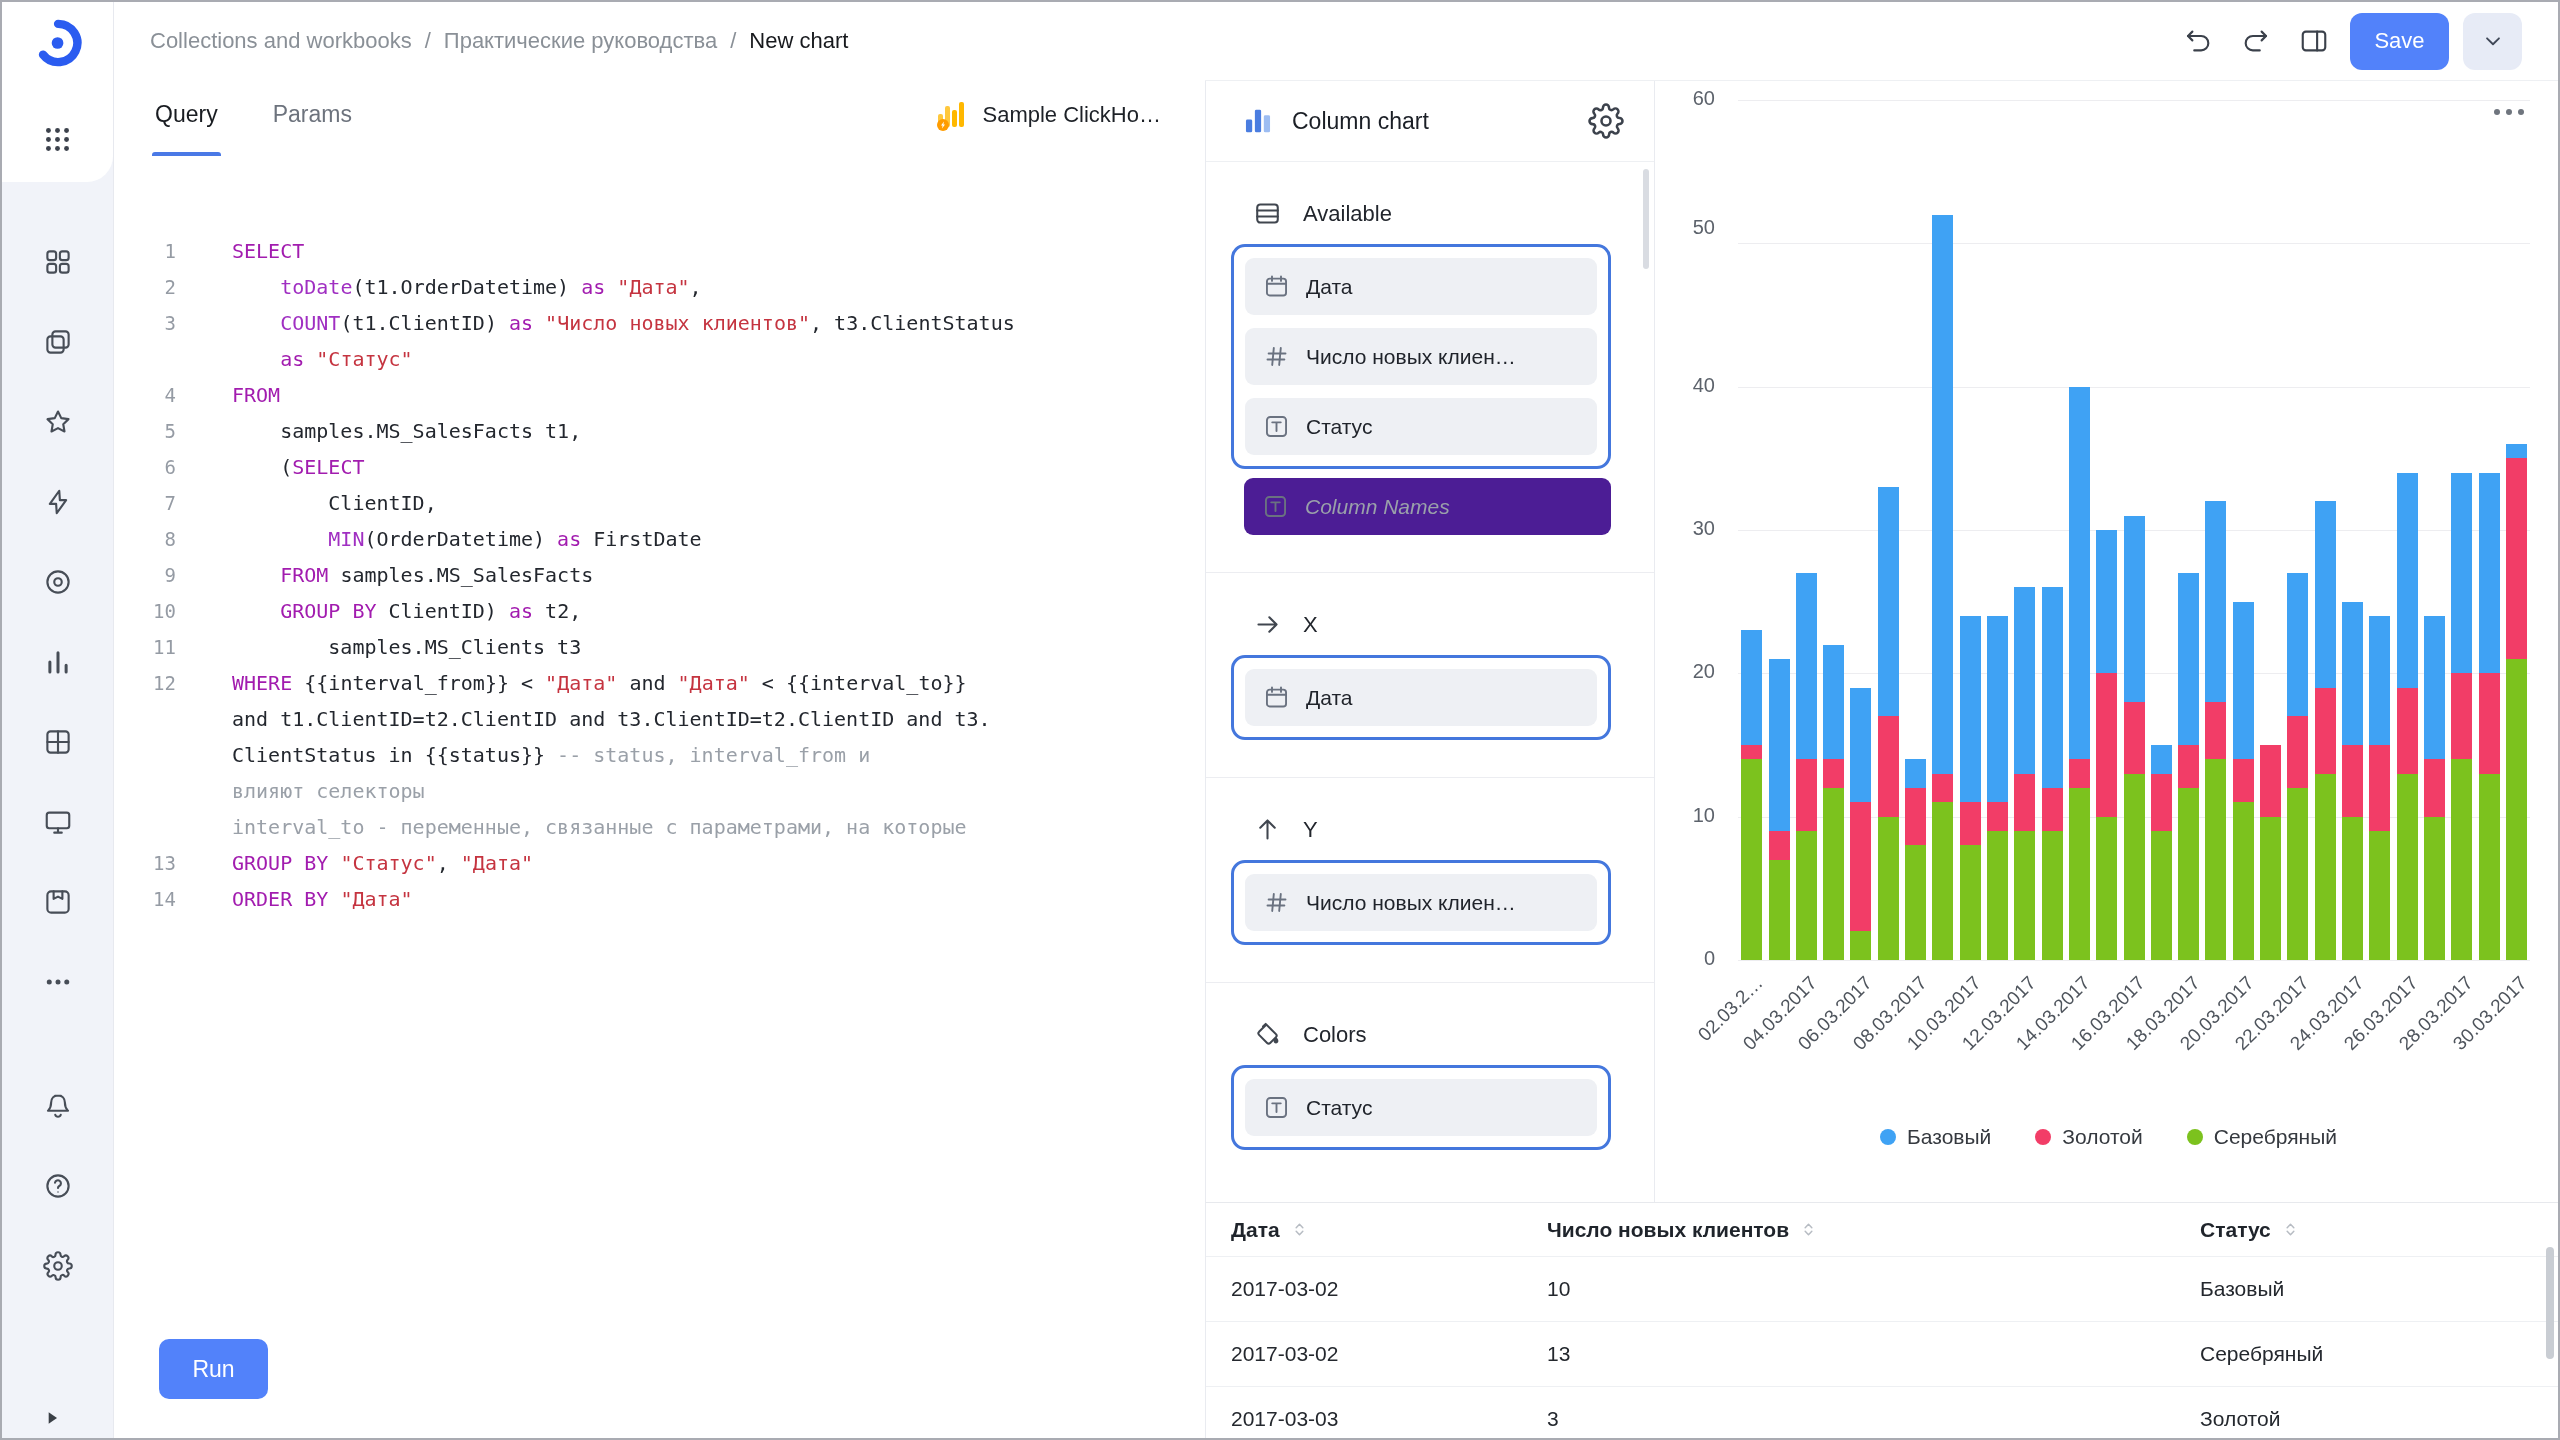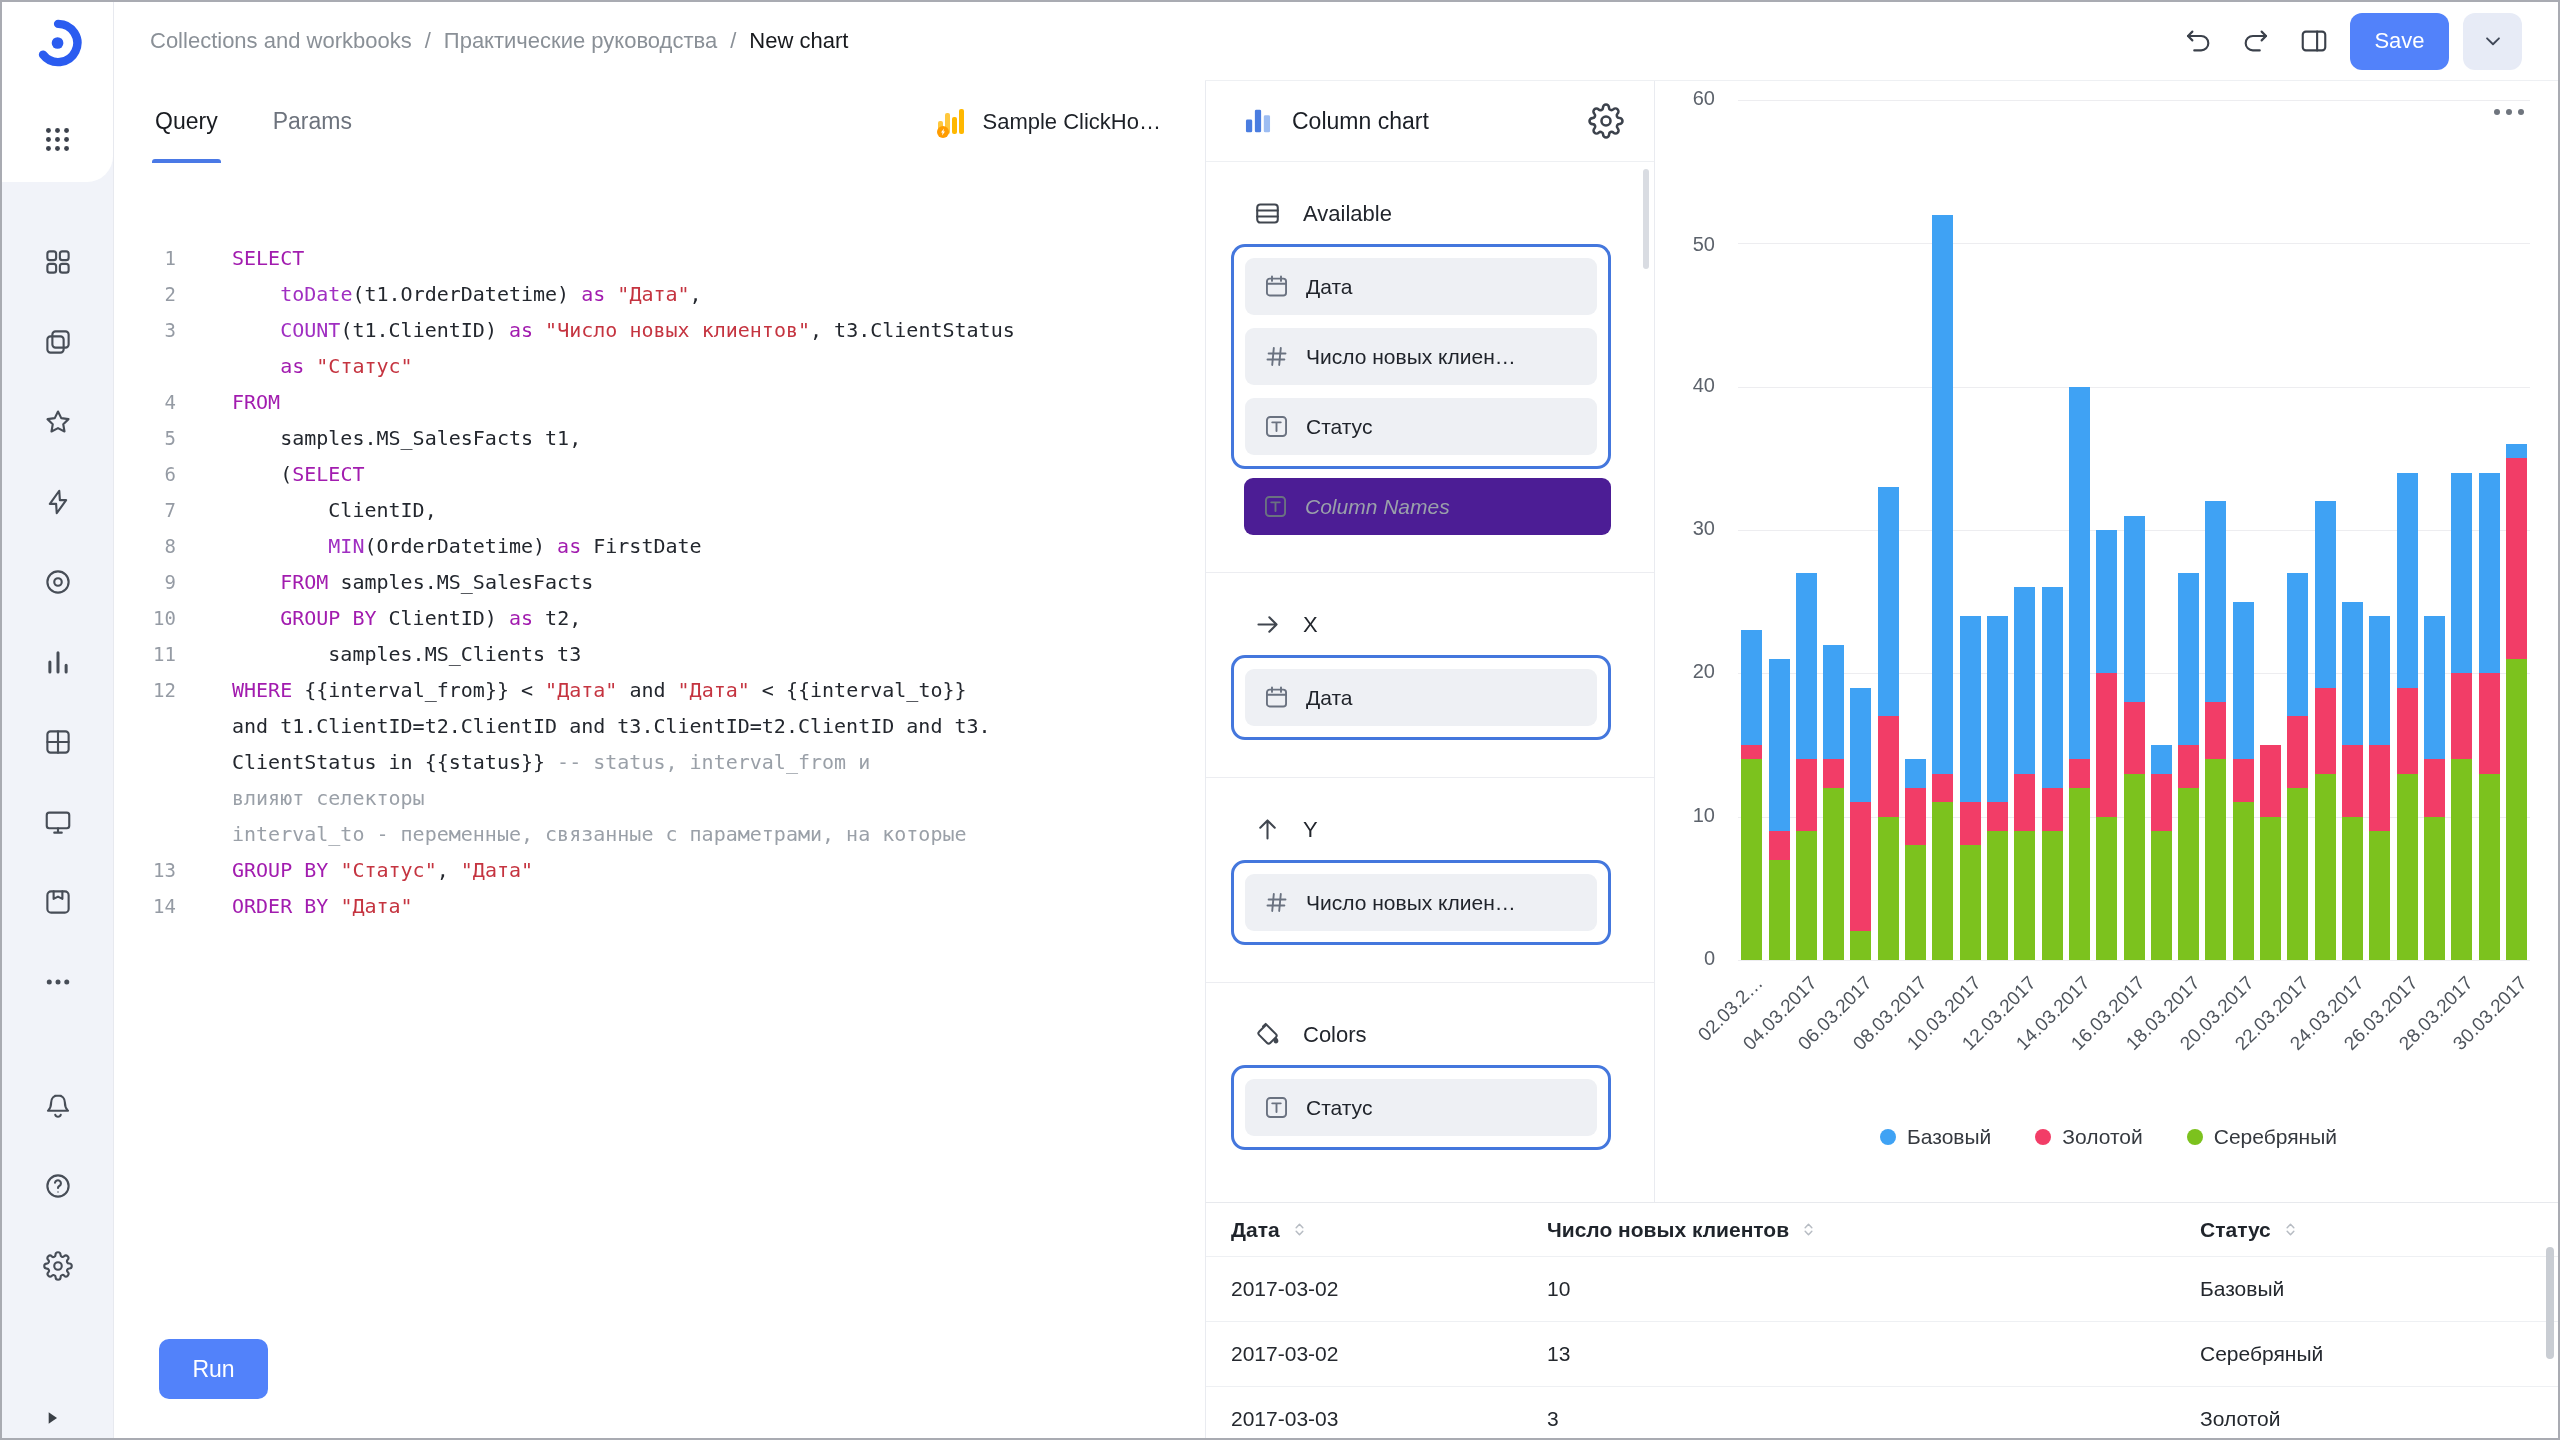--- a/index.html
+++ b/index.html
@@ -24,21 +24,21 @@
   #breadcrumb{display:flex;align-items:center;gap:13px;font-size:22px;color:#8a9097;}
   .bc-item.current{color:#17191d;}
   .top-actions{margin-left:auto;display:flex;align-items:center;gap:14px;}
   .icon-btn{width:44px;height:44px;display:flex;align-items:center;justify-content:center;color:#3b414b;background:transparent;border:none;}
   .icon-btn .svgic{width:30px;height:30px;}
   #save-btn{height:57px;min-width:99px;background:#5282fa;color:#fff;border:none;border-radius:12px;font-size:22px;padding:0 24px;}
   #save-caret{height:57px;width:59px;background:#e7ebf6;border:none;border-radius:12px;display:flex;align-items:center;justify-content:center;color:#3f4757;}
   #save-caret .svgic{width:26px;height:26px;}
 
   
-  #editor-panel{position:absolute;left:112px;top:78px;width:1091px;bottom:0;background:#fff;}
+  #editor-panel{position:absolute;left:112px;top:71px;width:1091px;bottom:0;background:#fff;}
   .tabs{position:absolute;top:0;left:0;right:0;height:83px;display:flex;align-items:center;padding-left:41px;}
   .tab{font-size:23px;color:#6d737d;margin-right:55px;height:100%;display:flex;align-items:center;position:relative;}
   .tab.active{color:#191c21;}
   .tab.active::after{content:"";position:absolute;left:-3px;right:-3px;bottom:0;height:4px;background:#4a79e6;border-radius:3px 3px 0 0;}
   .dataset{position:absolute;right:44px;top:0;height:83px;display:flex;align-items:center;gap:14px;font-size:22px;color:#1d2127;}
   .dataset .svgic{width:36px;height:36px;}
   #code{position:absolute;top:160px;left:0;right:8px;font-family:"DejaVu Sans Mono",monospace;font-size:20px;line-height:36px;}
   .crow{display:flex;}
   .lnum{flex:none;width:62px;text-align:right;color:#959ba4;font-size:19px;}
   .ctext{padding-left:56px;white-space:pre;color:#23272e;}
@@ -491,21 +491,21 @@
         <div class="yl" style="top: 866px;">0</div>
         <div class="gl" style="left: 83px; top: 735.7px; width: 792px;"></div>
         <div class="yl" style="top: 722.7px;">10</div>
         <div class="gl" style="left: 83px; top: 592.3px; width: 792px;"></div>
         <div class="yl" style="top: 579.3px;">20</div>
         <div class="gl" style="left: 83px; top: 449px; width: 792px;"></div>
         <div class="yl" style="top: 436px;">30</div>
         <div class="gl" style="left: 83px; top: 305.7px; width: 792px;"></div>
         <div class="yl" style="top: 292.7px;">40</div>
         <div class="gl" style="left: 83px; top: 162.3px; width: 792px;"></div>
-        <div class="yl" style="top: 152px;">50</div>
+        <div class="yl" style="top: 135px;">50</div>
         <div class="gl" style="left: 83px; top: 19px; width: 792px;"></div>
         <div class="yl" style="top: 6px;">60</div>
         <div class="seg" style="left: 86.2px; top: 678.3px; width: 21px; height: 200.7px; background: rgb(124, 194, 30);"></div>
         <div class="seg" style="left: 86.2px; top: 664px; width: 21px; height: 14.3px; background: rgb(242, 61, 103);"></div>
         <div class="seg" style="left: 86.2px; top: 549.3px; width: 21px; height: 114.7px; background: rgb(63, 162, 244);"></div>
         <div class="seg" style="left: 113.5px; top: 778.7px; width: 21px; height: 100.3px; background: rgb(124, 194, 30);"></div>
         <div class="seg" style="left: 113.5px; top: 750px; width: 21px; height: 28.7px; background: rgb(242, 61, 103);"></div>
         <div class="seg" style="left: 113.5px; top: 578px; width: 21px; height: 172px; background: rgb(63, 162, 244);"></div>
         <div class="seg" style="left: 140.8px; top: 750px; width: 21px; height: 129px; background: rgb(124, 194, 30);"></div>
         <div class="seg" style="left: 140.8px; top: 678.3px; width: 21px; height: 71.7px; background: rgb(242, 61, 103);"></div>

